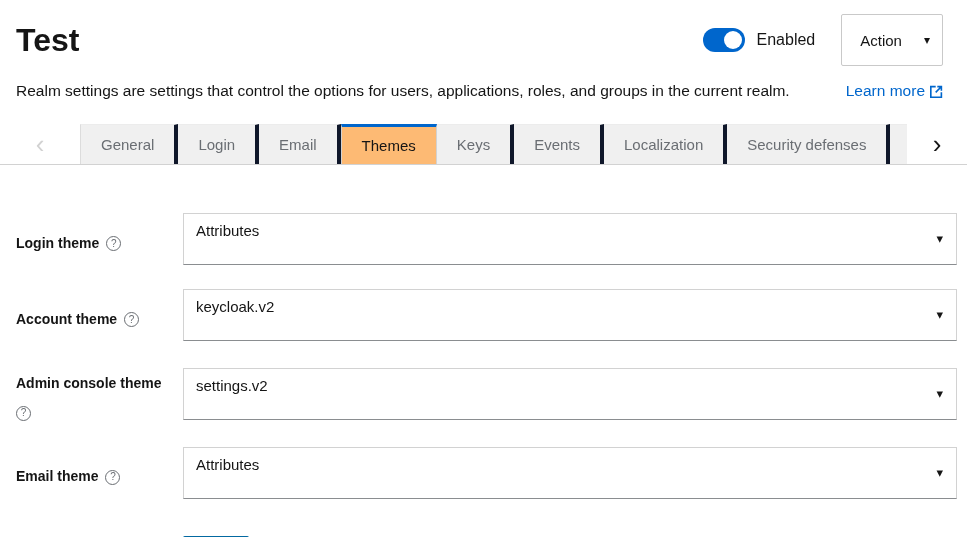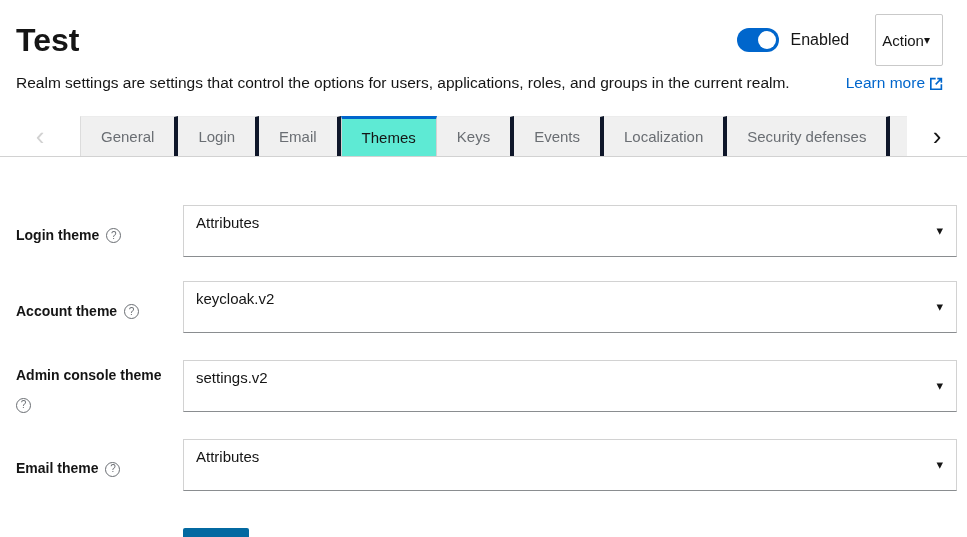--- a/index.html
+++ b/index.html
@@ -11,47 +11,47 @@
   .header-row1 { display: flex; align-items: center; }
   .page-title { font-size: 32px; font-weight: 700; color: #151515; }
   .header-right { margin-left: auto; display: flex; align-items: center; }
 
   .switch { width: 42px; height: 24px; border-radius: 12px; background: #0066cc;
     position: relative; cursor: pointer; flex-shrink: 0; }
   .switch .knob { position: absolute; top: 3px; right: 3px; width: 18px; height: 18px;
     border-radius: 50%; background: #ffffff; }
   .switch-label { font-size: 16px; margin-left: 12px; margin-right: 26px; }
 
-  .action-btn { display: flex; align-items: center; background: #ffffff;
-    border: 1px solid #c9c9c9; height: 52px; padding: 0 12px 0 6px; font-size: 15px;
+  .action-btn { display: flex; align-items: center; gap: 22px; background: #ffffff;
+    border: 1px solid #c9c9c9; height: 52px; padding: 0 12px 0 18px; font-size: 15px;
     color: #151515; cursor: pointer; border-radius: 2px; }
   .caret { font-size: 12px; line-height: 1; color: #151515; }
 
-  .header-row2 { display: flex; align-items: flex-end; margin-top: 8px; }
+  .header-row2 { display: flex; align-items: flex-end; margin-top: 16px; }
   .description { font-size: 15.5px; color: #151515; }
   .learn-more { margin-left: auto; font-size: 15.5px; color: #0066cc; text-decoration: none;
     display: inline-flex; align-items: center; gap: 5px; cursor: pointer; white-space: nowrap; padding-left: 14px;}
   .ext-icon svg { display: block; }
 
   
   .tabbar { margin-top: 24px; display: flex; align-items: stretch; height: 41px;
     border-bottom: 1px solid #d2d2d2; }
   .scroll-btn { width: 80px; display: flex; align-items: center; justify-content: center;
     background: #ffffff; cursor: pointer; flex-shrink: 0; }
   .scroll-btn.right { width: 60px; }
   .angle { font-size: 26px; line-height: 1; font-weight: 400; }
   .angle.disabled { color: #d2d2d2; }
   .angle.enabled { color: #151515; }
 
   .tabs-strip { flex: 1; display: flex; overflow: hidden; }
   .tab { flex-shrink: 0; display: flex; align-items: center; padding: 0 20px;
     font-size: 15px; color: #6a6e73; background: #f0f0f0; cursor: pointer;
     border-right: 4px solid #0f172a; border-top: 1px solid #ececec; white-space: nowrap; }
   .tab:first-child { border-left: 1px solid #dcdcdc; }
-  .tab.active { background: #5eead4; color: #151515; border-top: 3px solid #0066cc;
+  .tab.active { background: #fdba74; color: #151515; border-top: 3px solid #0066cc;
     border-left: 1px solid #d2d2d2; border-right: 1px solid #d2d2d2;
     margin-bottom: -1px; border-bottom: 1px solid #ffffff; justify-content: center; }
 
   
   .form { padding: 48px 10px 0 16px; }
   .field-row { display: flex; margin-bottom: 24px; align-items: center; }
   .label-col { width: 167px; flex-shrink: 0; padding-top: 9px; font-size: 14px;
     font-weight: 700; color: #151515; line-height: 1.4; }
   .help-icon { display: inline-flex; align-items: center; justify-content: center;
     width: 15px; height: 15px; border: 1px solid #6a6e73; border-radius: 50%;

